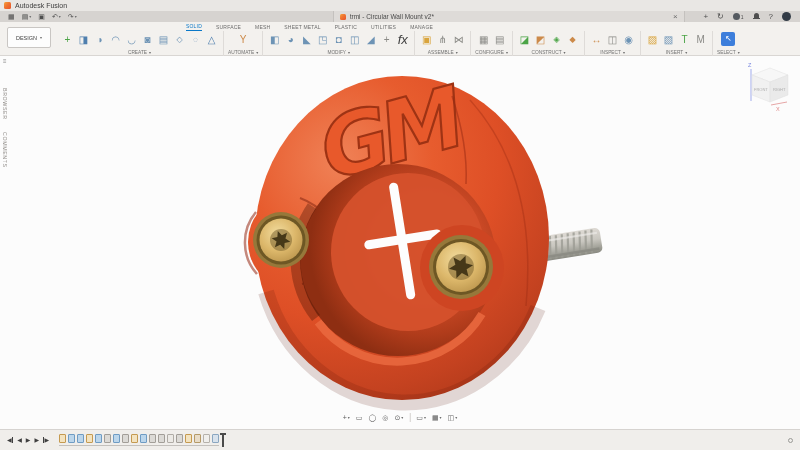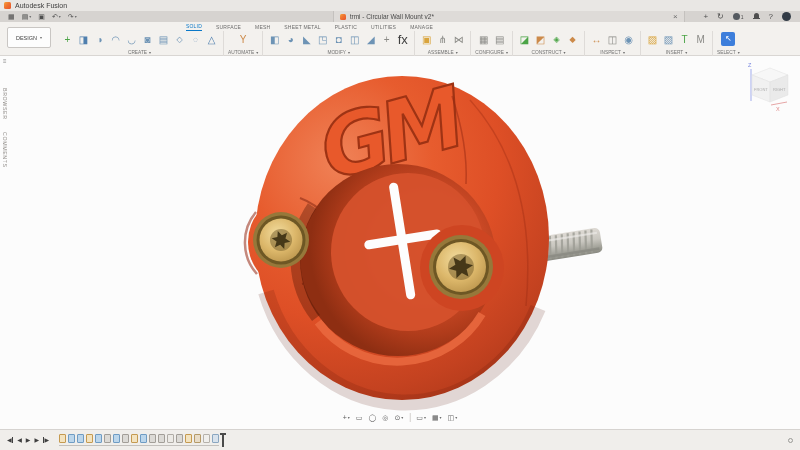--- a/index.html
+++ b/index.html
@@ -40,21 +40,21 @@
   .rgroup { display:flex; flex-direction:column; align-items:center; justify-content:space-between; padding:1px 4px 1px; border-right:1px solid #dedbd8; }
   .rgroup:last-child { border-right:none; }
   .ricons { display:flex; gap:1px; align-items:center; }
   .ricon { width:15px; height:15px; display:flex; align-items:center; justify-content:center; font-size:10px; color:#6d93b5; line-height:1; }
   .ricon.small { font-size:8px; }
   .ricon.green { color:#4ba446; }
   .ricon.orange { color:#cc8a4a; }
   .ricon.yellow { color:#d9a43c; }
   .ricon.dark { color:#4f7fae; }
   .ricon.gray { color:#8a8a86; }
-  .ricon.fx { font-size:13px; color:#3f3f3f; }
+  .ricon.fx { font-style:italic; font-size:13px; color:#3f3f3f; }
   .ricon.sel { background:#3d7edb; color:#fff; border-radius:2px; width:14px; height:14px; font-size:8px; }
   .rlabel { display:flex; align-items:center; gap:2px; font-size:4.8px; color:#737373; white-space:nowrap; }
 
   
   #canvas { position:relative; height:373px; background:#fcfcfc; overflow:hidden; }
   #model-svg { position:absolute; inset:0; }
   #browser-toggle { position:absolute; left:3px; top:2px; font-size:6px; color:#8a8a8a; }
   .vlabel { position:absolute; left:2px; writing-mode:vertical-rl; font-size:5.3px; letter-spacing:.6px; color:#918d89; }
   #browser-label { top:32px; }
   #comments-label { top:76px; }

